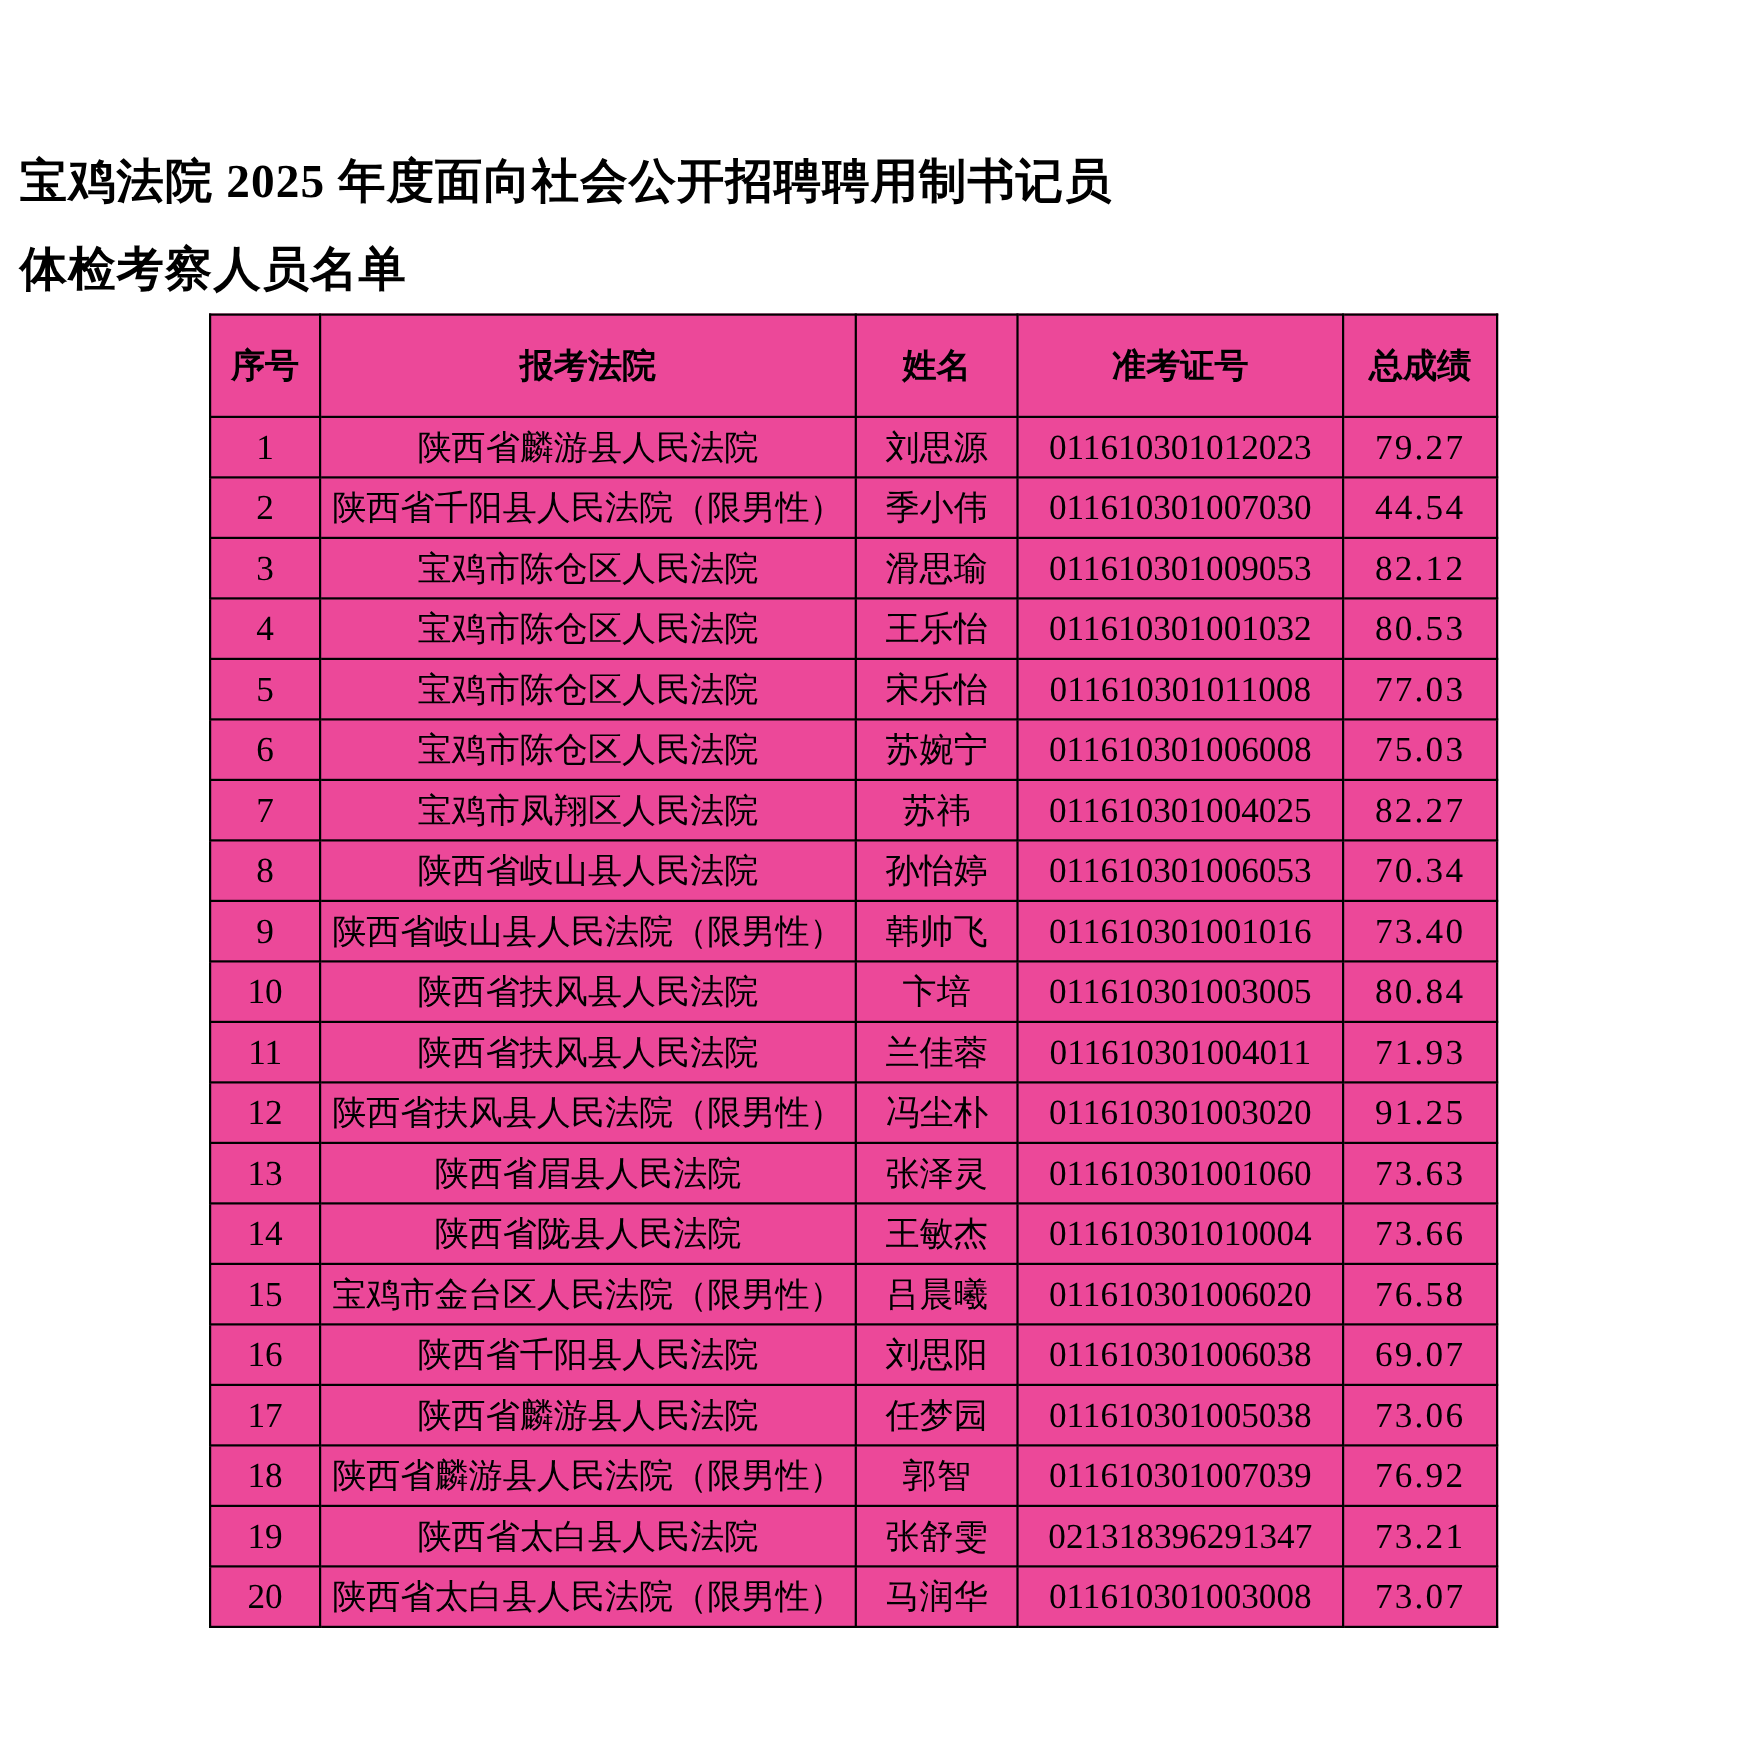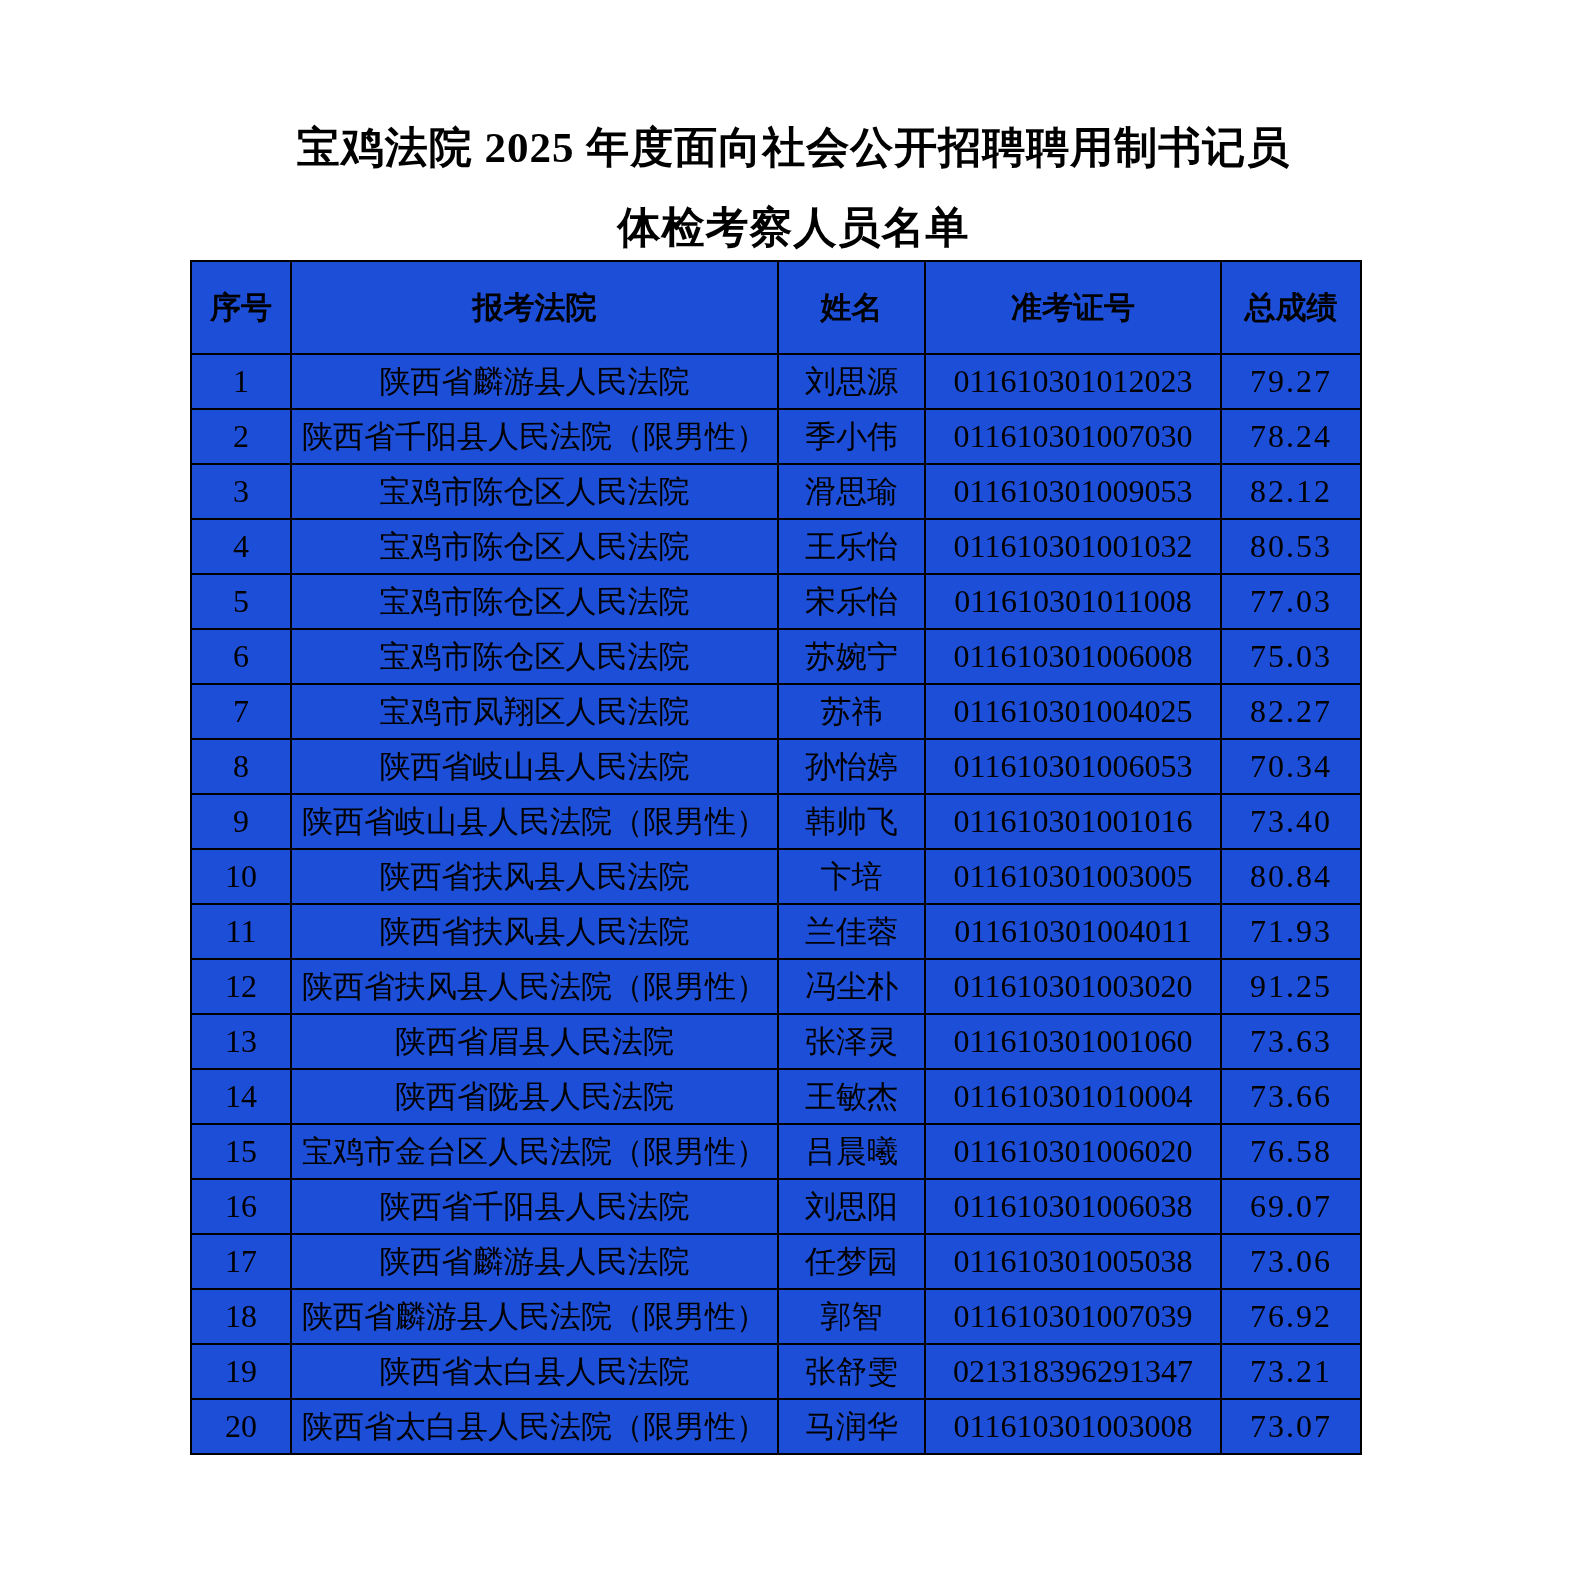--- a/index.html
+++ b/index.html
@@ -11,38 +11,38 @@
     position: relative;
     width: 1587px;
     height: 1581px;
     background: #ffffff;
     color: #000000;
     padding-top: 126px;
     box-sizing: border-box;
     font-family: "Liberation Serif", "DejaVu Serif", serif;
   }
   .title {
-    margin: 0;
-    text-align: center;
+    margin: 18px;
+    text-align: left;
     font-family: "Liberation Serif", "DejaVu Serif", serif;
     font-weight: bold;
     font-size: 43px;
     line-height: 1;
     letter-spacing: 1px;
     color: #000000;
   }
   .title-2 {
     margin-top: 37px;
   }
   table.roster {
     border-collapse: collapse;
     table-layout: fixed;
     width: 1170px;
     margin: 11px 0 5px 190px;
-    background: #1d4ed8;
+    background: #ec4899;
   }
   table.roster th,
   table.roster td {
     border: 2px solid #000000;
     text-align: center;
     vertical-align: middle;
     padding: 0;
     overflow: hidden;
     white-space: nowrap;
   }
@@ -97,21 +97,21 @@
     <td class="cjk">刘思源</td>
     <td class="num">011610301012023</td>
     <td class="num score">79.27</td>
   </tr>
 
   <tr>
     <td class="num">2</td>
     <td class="cjk">陕西省千阳县人民法院（限男性）</td>
     <td class="cjk">季小伟</td>
     <td class="num">011610301007030</td>
-    <td class="num score">78.24</td>
+    <td class="num score">44.54</td>
   </tr>
 
   <tr>
     <td class="num">3</td>
     <td class="cjk">宝鸡市陈仓区人民法院</td>
     <td class="cjk">滑思瑜</td>
     <td class="num">011610301009053</td>
     <td class="num score">82.12</td>
   </tr>
 

